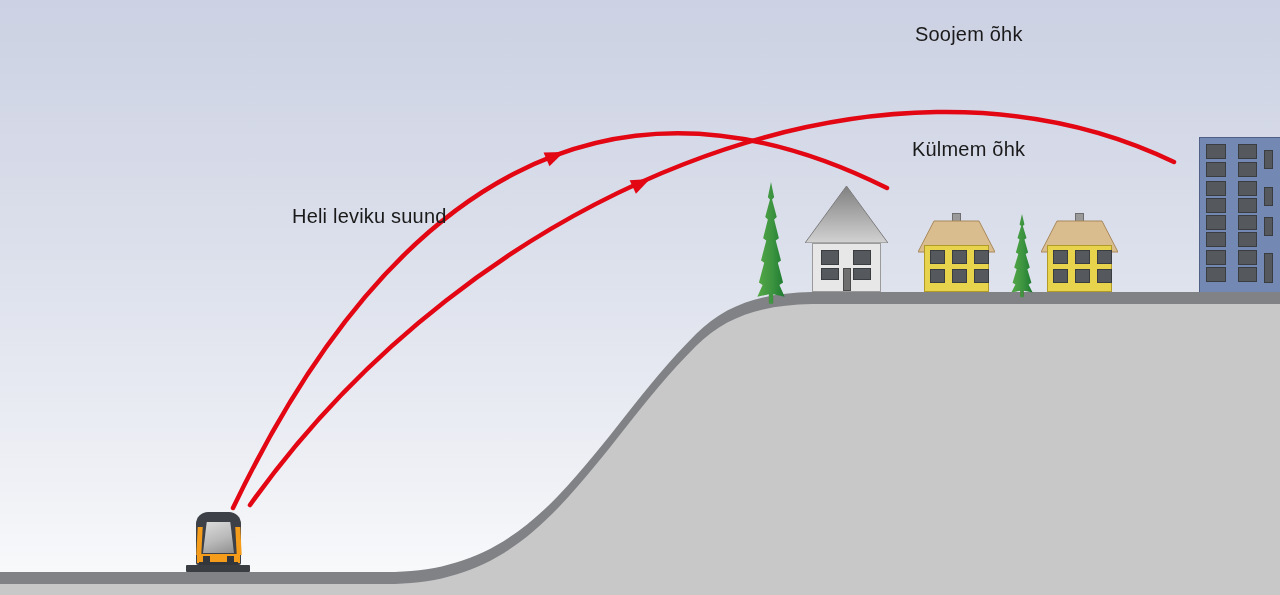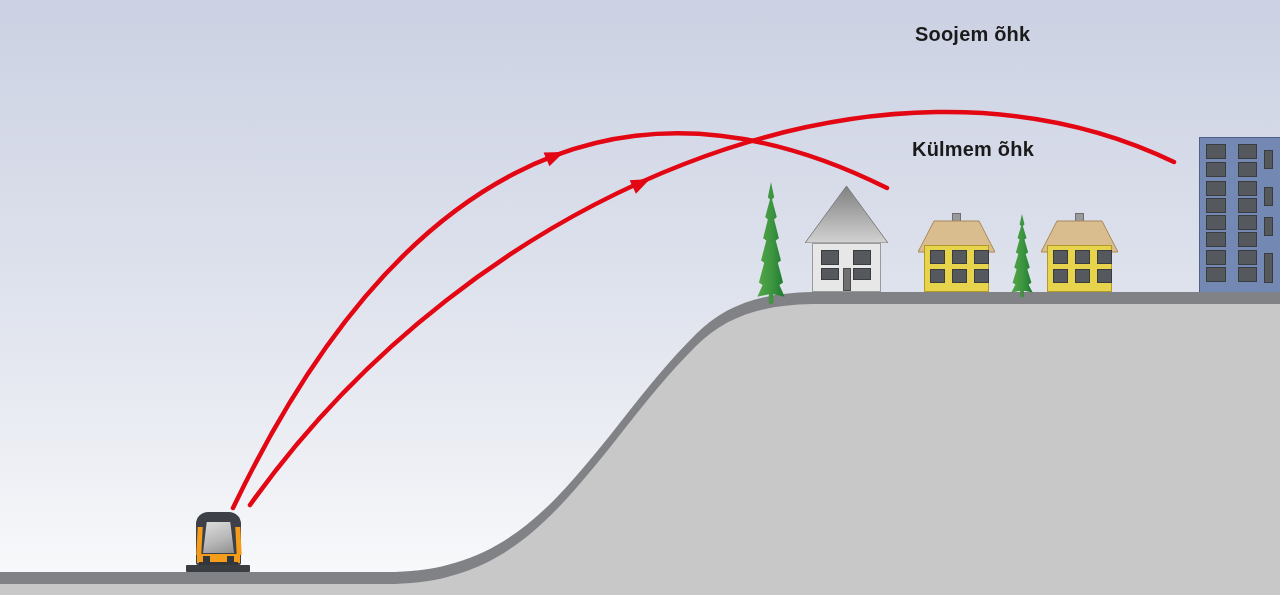--- a/index.html
+++ b/index.html
@@ -13,21 +13,21 @@
     --tree-light:#55a847; --tree-dark:#1e7a30; --trunk-brown:#7b5230;
   }
   html,body{margin:0;padding:0;}
   .scene{
     position:relative; width:1280px; height:595px; overflow:hidden;
     background:linear-gradient(180deg,var(--sky-top) 0%,var(--sky-mid) 45%,#eef0f5 80%,var(--sky-bottom) 100%);
     font-family:"Liberation Sans","DejaVu Sans",sans-serif;
   }
   svg.layer{position:absolute;left:0;top:0;width:1280px;height:595px;pointer-events:none;}
   .label{
-    position:absolute; color:var(--label-text); font-size:20px; font-weight:700;
+    position:absolute; color:var(--label-text); font-size:20px; font-weight:400;
     letter-spacing:0.2px; white-space:nowrap;text-align:right;
   }
   
   .tram{position:absolute;left:196px;top:512px;width:45px;height:53px;}
   .tram-body{position:absolute;inset:0;background:var(--tram-dark);border-radius:12px 12px 2px 2px;}
   .tram-side{position:absolute;top:15px;width:5px;height:28px;background:var(--tram-orange);}
   .tram-side.left{left:0.5px;transform:skewX(-3deg);}
   .tram-side.right{right:0.5px;transform:skewX(3deg);}
   .tram-windshield{
     position:absolute;left:7px;right:7px;top:10px;height:31px;
@@ -160,16 +160,17 @@
     <div class="tram-bumper"></div>
   </div>
 
   <svg class="layer" viewBox="0 0 1280 595">
     <path d="M233,508 C390,180 610,50 887,188" fill="none" style="stroke:var(--arrow-red)" stroke-width="4.5" stroke-linecap="round"></path>
     <path d="M250,505 C470,195 880,20 1174,162" fill="none" style="stroke:var(--arrow-red)" stroke-width="4.5" stroke-linecap="round"></path>
     <polygon points="0,0 -19,7.5 -19,-7.5" transform="translate(564,152) rotate(-23)" style="fill:var(--arrow-red)"></polygon>
     <polygon points="0,0 -19,7.5 -19,-7.5" transform="translate(650,179) rotate(-25)" style="fill:var(--arrow-red)"></polygon>
   </svg>
 
+  <div class="label" style="left:292px;top:205px">Heli leviku suund</div>
   <div class="label" style="left:915px;top:23px">Soojem õhk</div>
   <div class="label" style="left:912px;top:138px">Külmem õhk</div>
 
 </div>
 
 </body></html>

